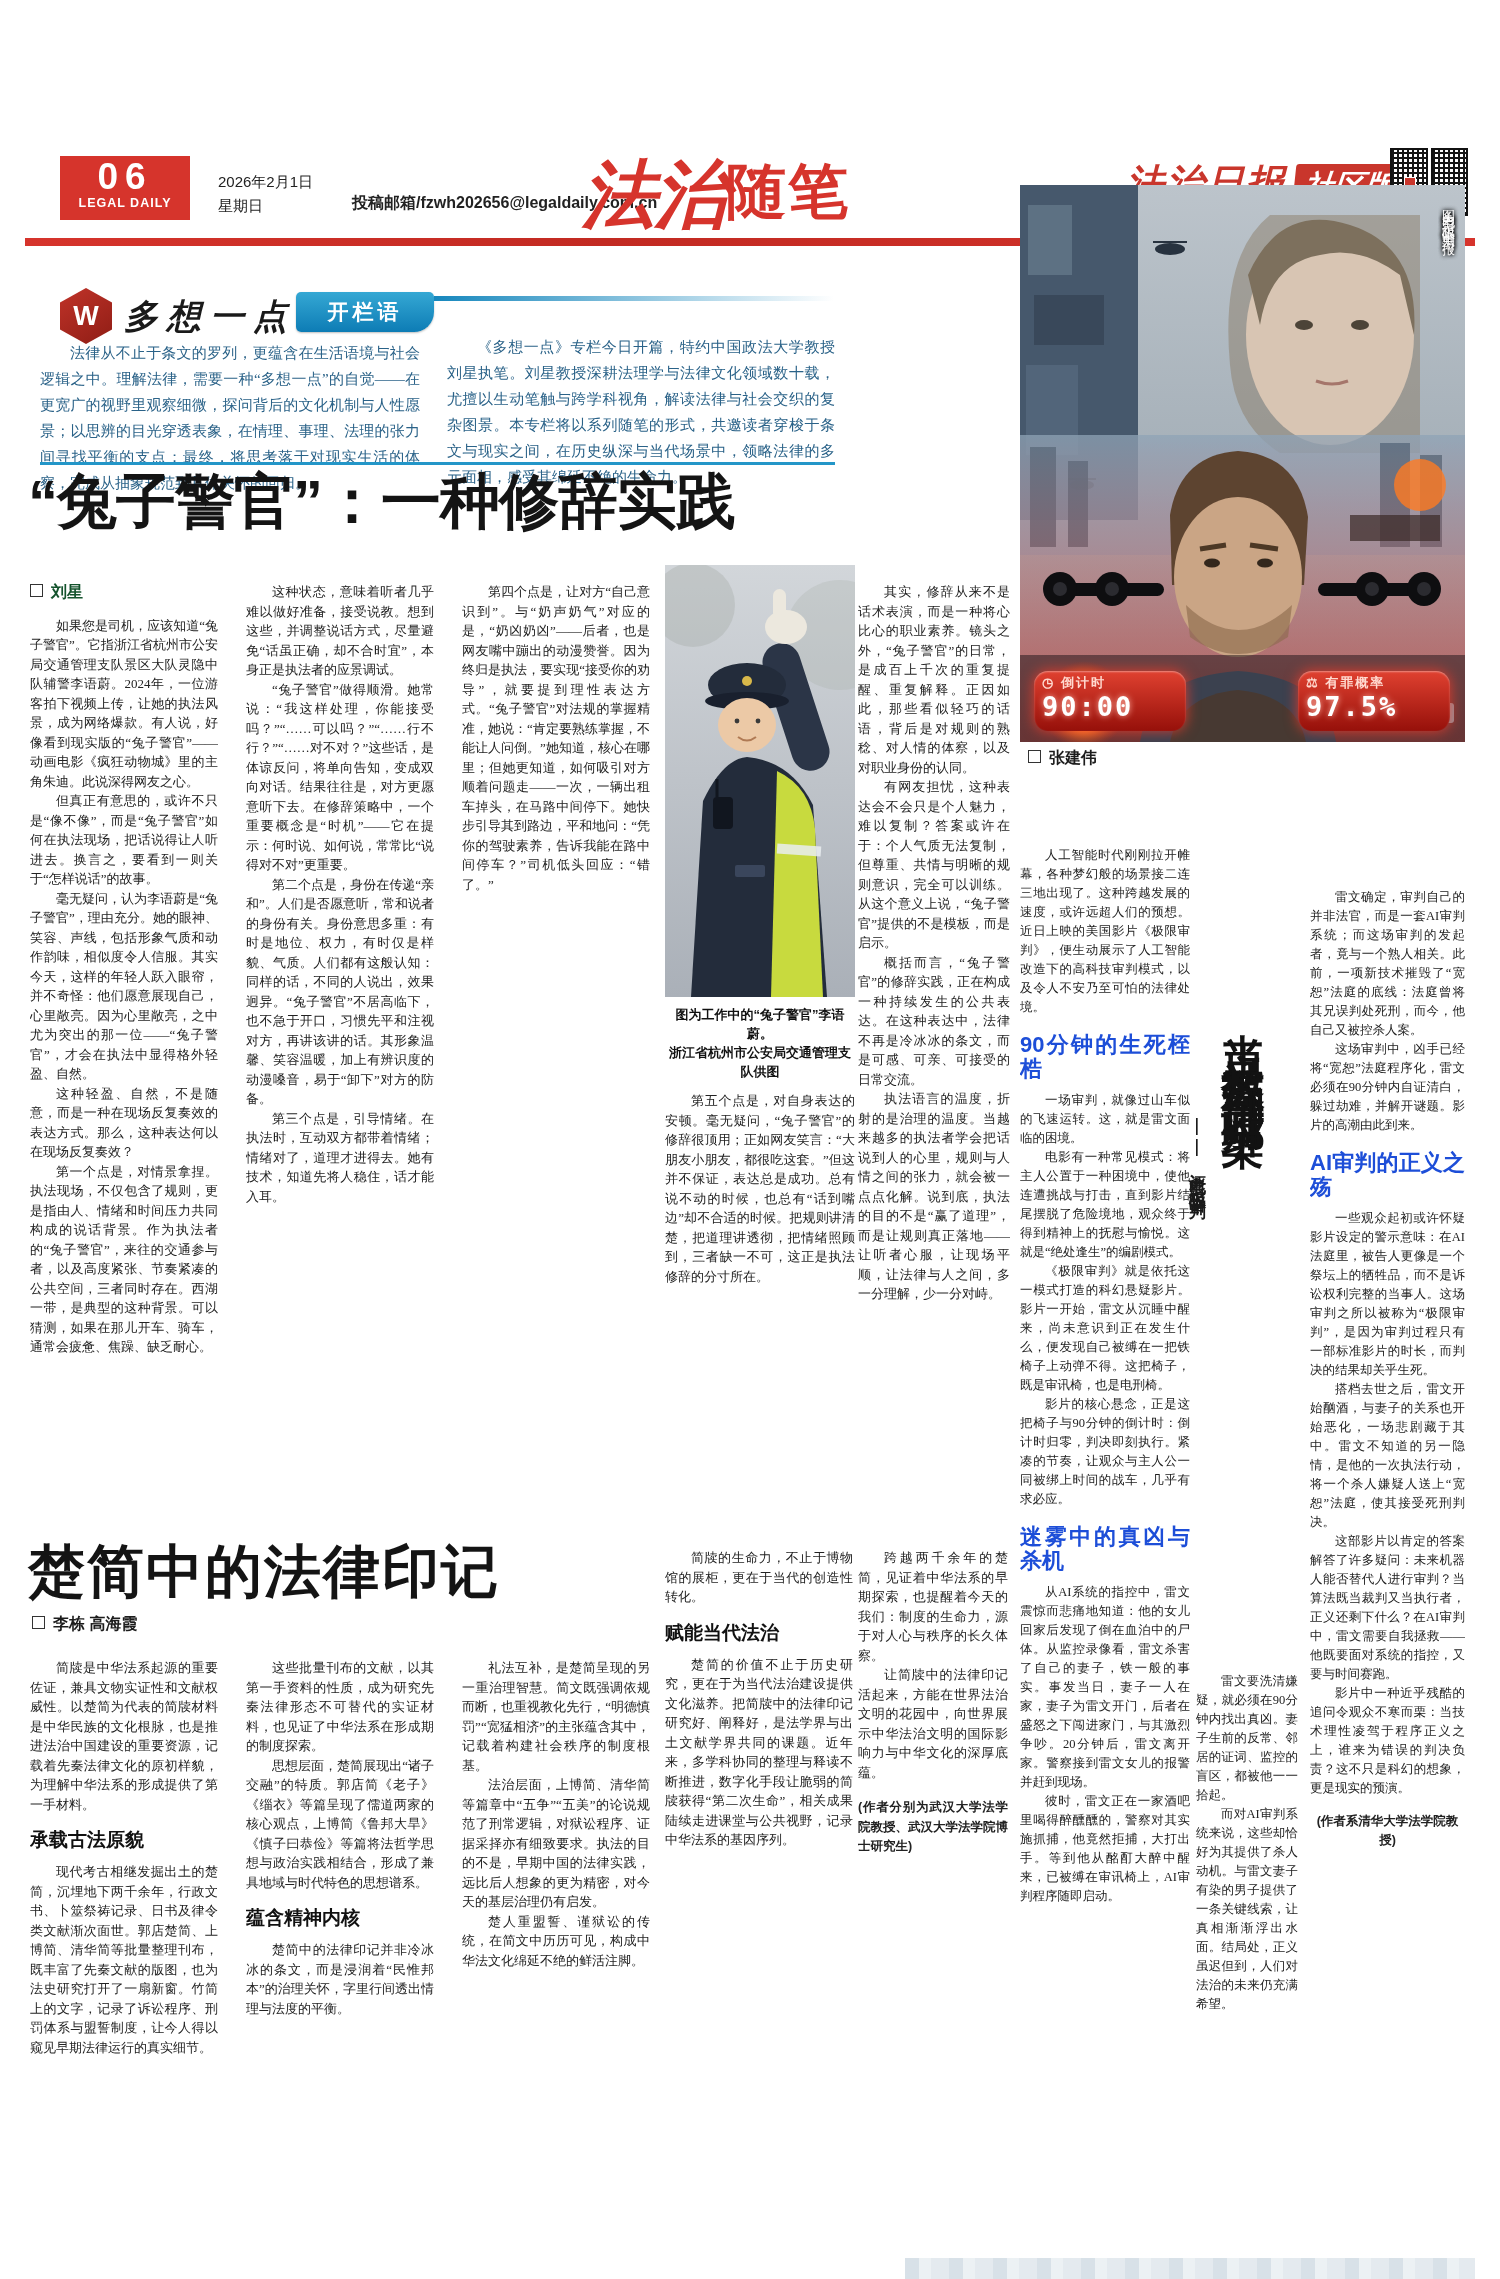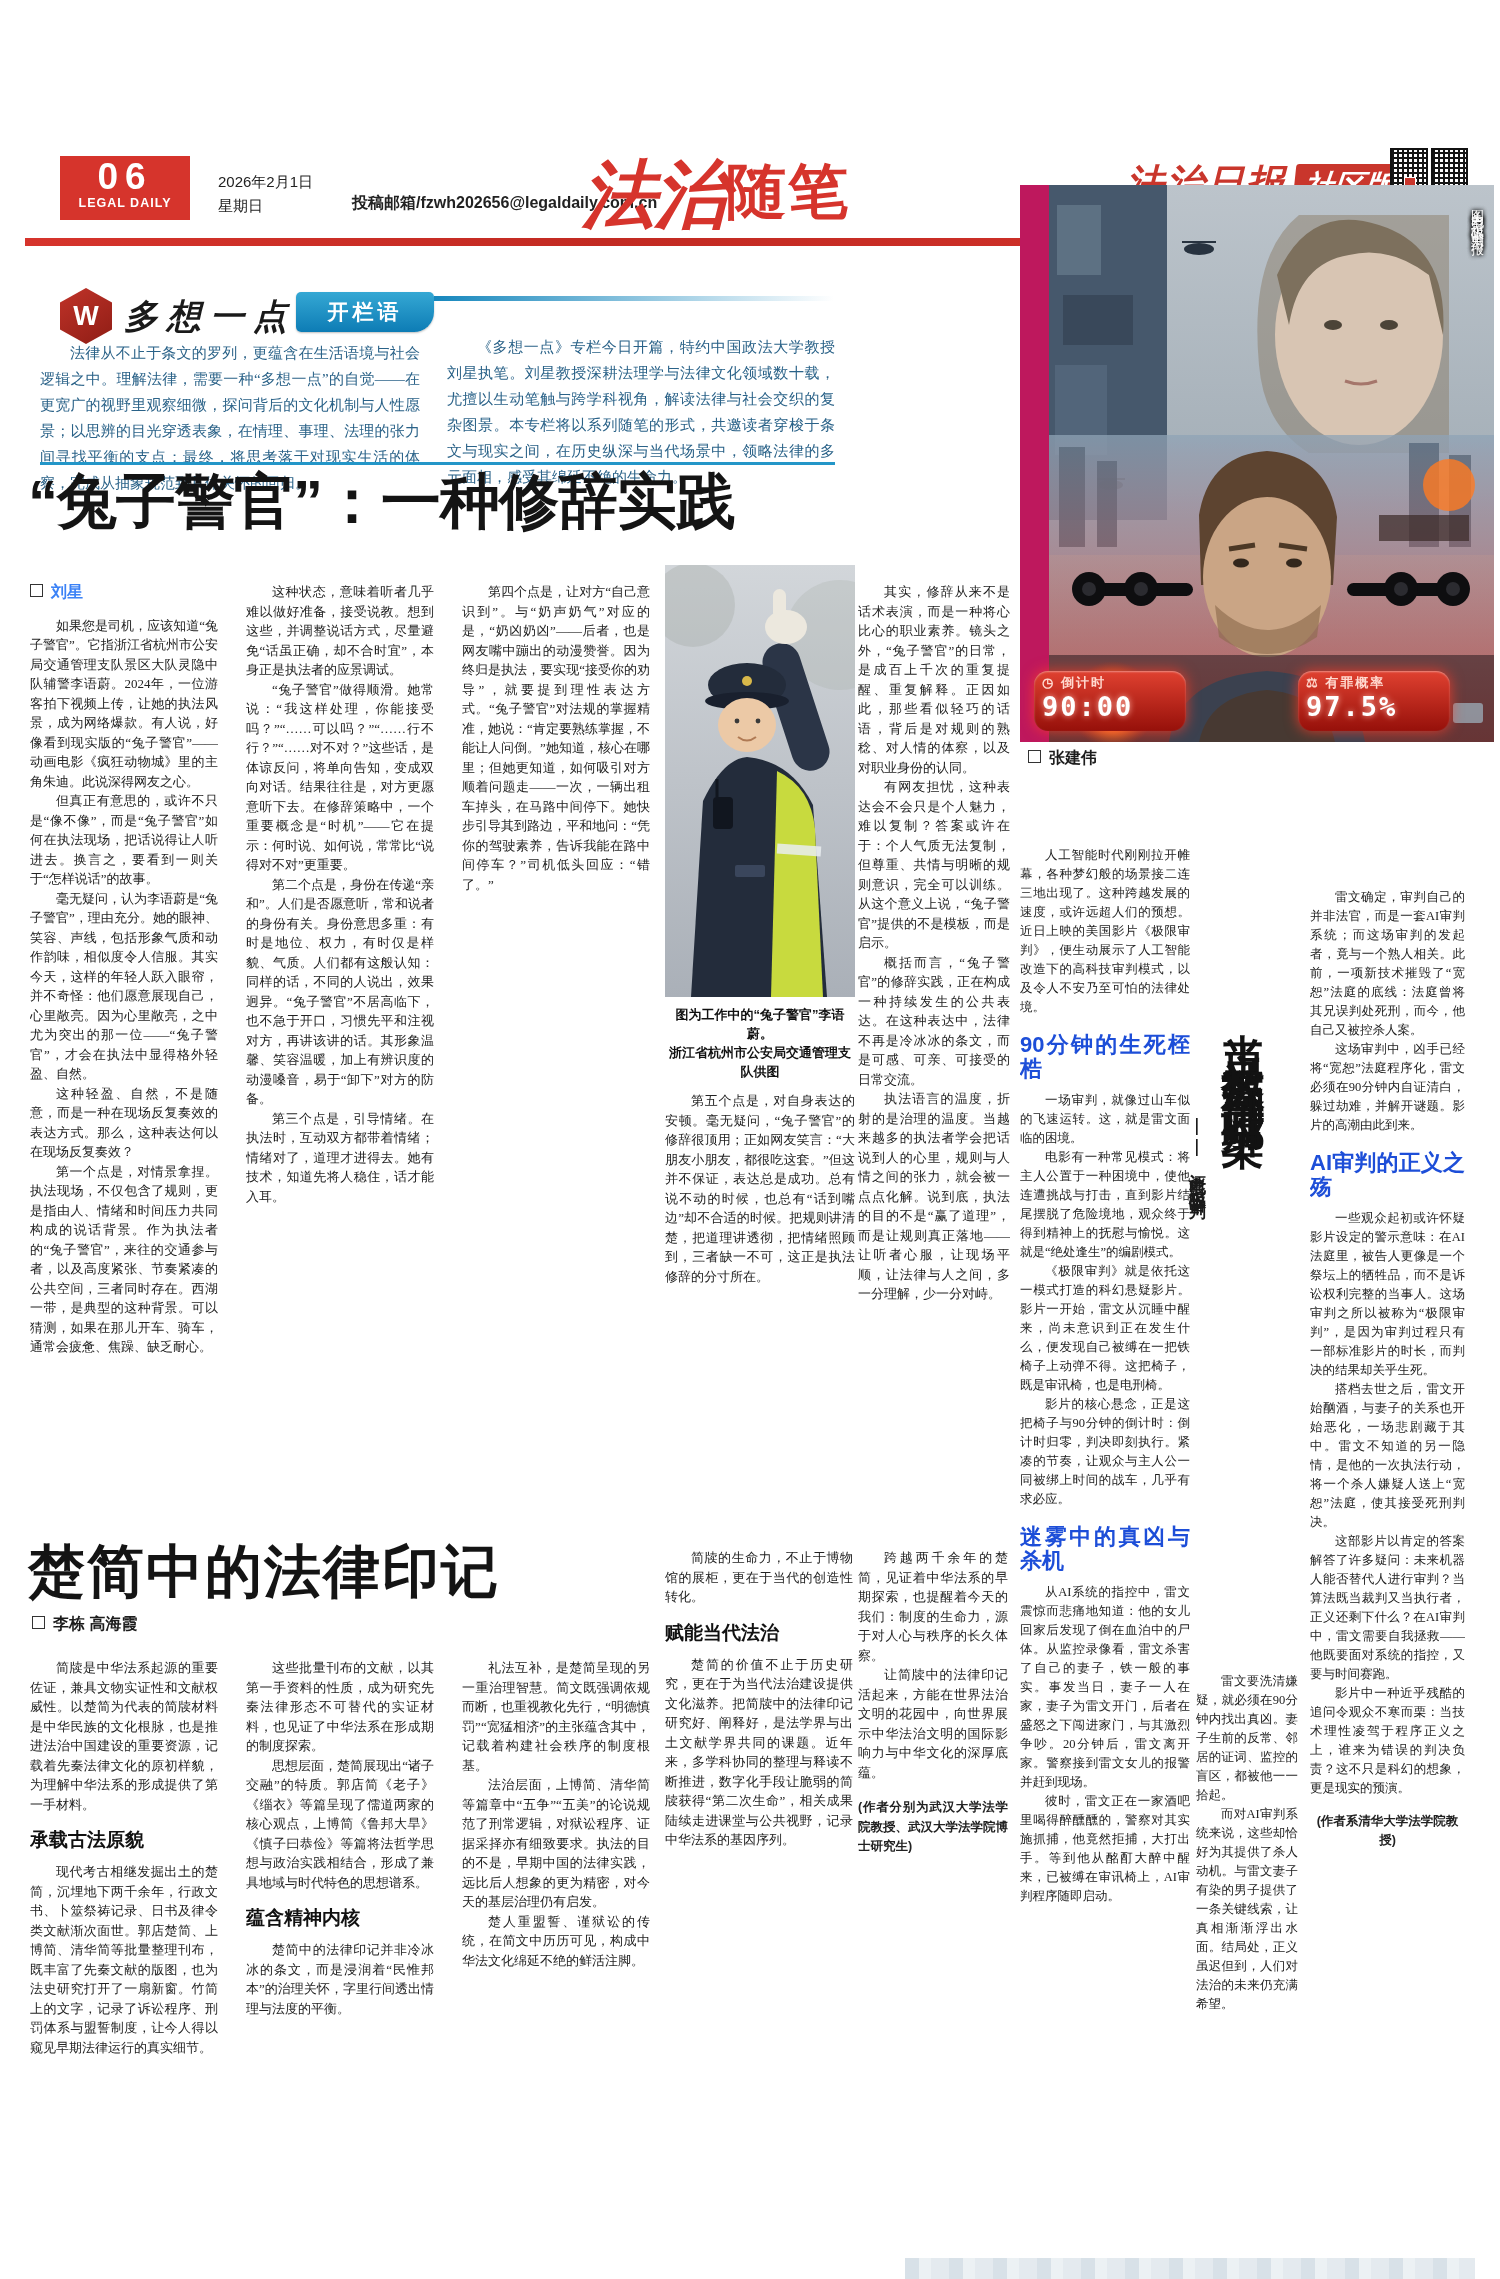--- a/index.html
+++ b/index.html
@@ -32,36 +32,36 @@
   .tab{position:absolute;left:296px;top:292px;width:138px;height:40px;background:linear-gradient(180deg,#35a8d4,#0d7cb5);border-radius:5px 5px 20px 5px;color:#fff;font-family:"Liberation Sans",sans-serif;font-weight:bold;font-size:21px;display:flex;align-items:center;justify-content:center;letter-spacing:4px;box-shadow:0 1px 2px rgba(0,0,0,.25);}
   .tabtail{position:absolute;left:434px;top:296px;width:400px;height:5px;background:linear-gradient(90deg,#1687bd,rgba(22,135,189,0));}
   .introp{position:absolute;color:#2a6288;font-size:15px;line-height:26px;text-align:justify;}
   .introp p{margin:0;text-indent:2em;}
   .ip-left{left:40px;top:340px;width:380px;}
   .ip-right{left:447px;top:334px;width:388px;}
   .bluerule{position:absolute;left:40px;top:462px;width:795px;height:3px;background:#2396c8;}
 
   
   .m-title{position:absolute;left:28px;top:462px;width:830px;font-family:"Liberation Sans",sans-serif;font-weight:900;font-size:60px;letter-spacing:-1px;color:#141414;white-space:nowrap;}
-  .byline{font-family:"Liberation Sans",sans-serif;font-size:16px;font-weight:bold;color:#3b82f6;margin:0 0 14px 0;}
+  .byline{font-family:"Liberation Sans",sans-serif;font-size:16px;font-weight:bold;color:#14532d;margin:0 0 14px 0;}
   .sq{display:inline-block;width:11px;height:11px;border:1.5px solid #333;margin-right:8px;}
   .col{position:absolute;overflow:hidden;text-align:justify;font-size:13px;line-height:19.5px;color:#222;}
   .col p{margin:0;text-indent:2em;}
   .c1{left:30px;top:582px;width:188px;height:898px;}
   .c2{left:246px;top:582px;width:188px;height:898px;}
   .c3{left:462px;top:582px;width:188px;height:898px;}
   .c4{left:665px;top:565px;width:190px;height:915px;}
   .c5{left:858px;top:582px;width:152px;height:950px;}
   .photo{width:190px;height:432px;overflow:hidden;background:#c3c8cd;}
   .caption{font-family:"Liberation Sans",sans-serif;font-size:13px;line-height:19px;font-weight:bold;text-align:center;margin:8px 0 10px 0;color:#111;}
   .c4text{overflow:hidden;height:420px;text-align:justify;}
   .c4text p{margin:0;text-indent:2em;}
 
   
-  .poster{position:absolute;left:1020px;top:185px;width:445px;height:557px;overflow:hidden;background:#be185d;padding-left:29px;}
+  .poster{position:absolute;left:1020px;top:185px;width:445px;height:557px;overflow:hidden;background:#be185d;}
   .badge{position:absolute;width:152px;height:60px;background:linear-gradient(180deg,#e04130,#96100a);border-radius:14px;box-shadow:0 0 14px rgba(255,60,40,.8),inset 0 1px 2px rgba(255,255,255,.4);color:#fff;font-family:"Liberation Sans",sans-serif;padding:4px 8px;box-sizing:border-box;}
   .badge .brow{font-size:13px;font-weight:bold;letter-spacing:2px;color:#ffd9cf;line-height:16px;}
   .badge .bval{font-family:"DejaVu Sans Mono",monospace;font-size:27px;font-weight:bold;letter-spacing:2px;line-height:32px;text-shadow:0 0 6px #ffb3a6;}
   .badge-l{left:14px;top:486px;}
   .badge-r{left:278px;top:486px;}
   .poster-cap{position:absolute;right:8px;top:14px;writing-mode:vertical-rl;color:#fff;font-family:"Liberation Sans",sans-serif;font-size:13px;letter-spacing:3px;text-shadow:0 0 4px #000,0 0 4px #000;}
 
   
   .f-byline{position:absolute;left:1028px;top:748px;font-family:"Liberation Sans",sans-serif;font-size:16px;font-weight:bold;}
   .fcol{position:absolute;overflow:hidden;text-align:justify;font-size:12.5px;line-height:19px;color:#222;}

